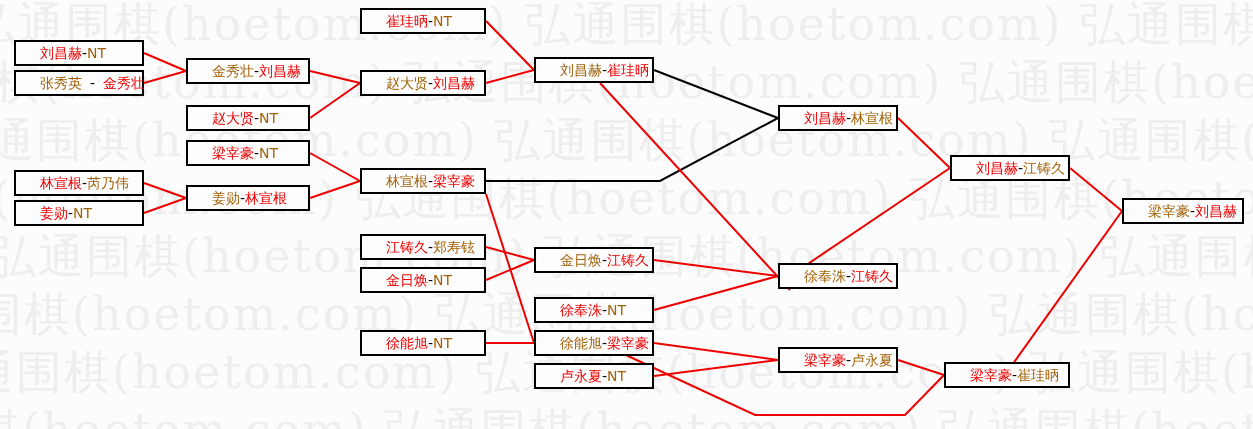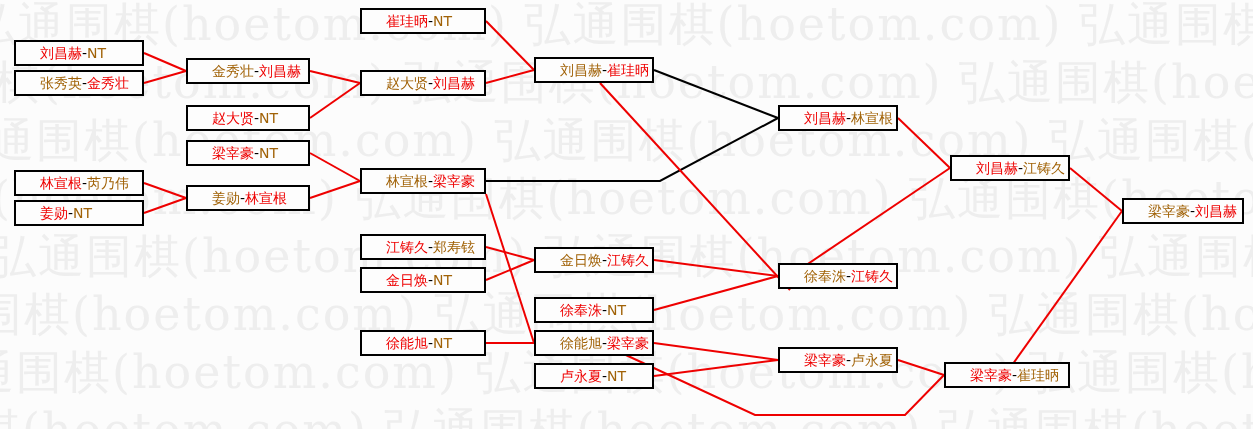--- a/index.html
+++ b/index.html
@@ -107,21 +107,21 @@
       <polyline points="1070,168 1122,211" fill="none" stroke="#ee0000" stroke-width="2"></polyline>
       <polyline points="1005,375 1122,211" fill="none" stroke="#ee0000" stroke-width="2"></polyline>
     </svg>
 
   <div id="nodes">
       <div class="node" style="left: 14px; top: 40px; width: 130px; height: 26px;">
         <span class="seg red">刘昌赫</span>
         <span class="seg dash">-</span>
         <span class="seg blk">NT</span>
       </div>
-      <div class="node" style="left: 14px; top: 70px; width: 130px; height: 26px;">
+      <div class="node" style="left: 14px; top: 70px; width: 130px; height: 26px; gap: 8px;">
         <span class="seg blk">张秀英</span>
         <span class="seg dash">-</span>
         <span class="seg red">金秀壮</span>
       </div>
       <div class="node" style="left: 14px; top: 170px; width: 130px; height: 26px;">
         <span class="seg red">林宣根</span>
         <span class="seg dash">-</span>
         <span class="seg blk">芮乃伟</span>
       </div>
       <div class="node" style="left: 14px; top: 200px; width: 130px; height: 26px;">

